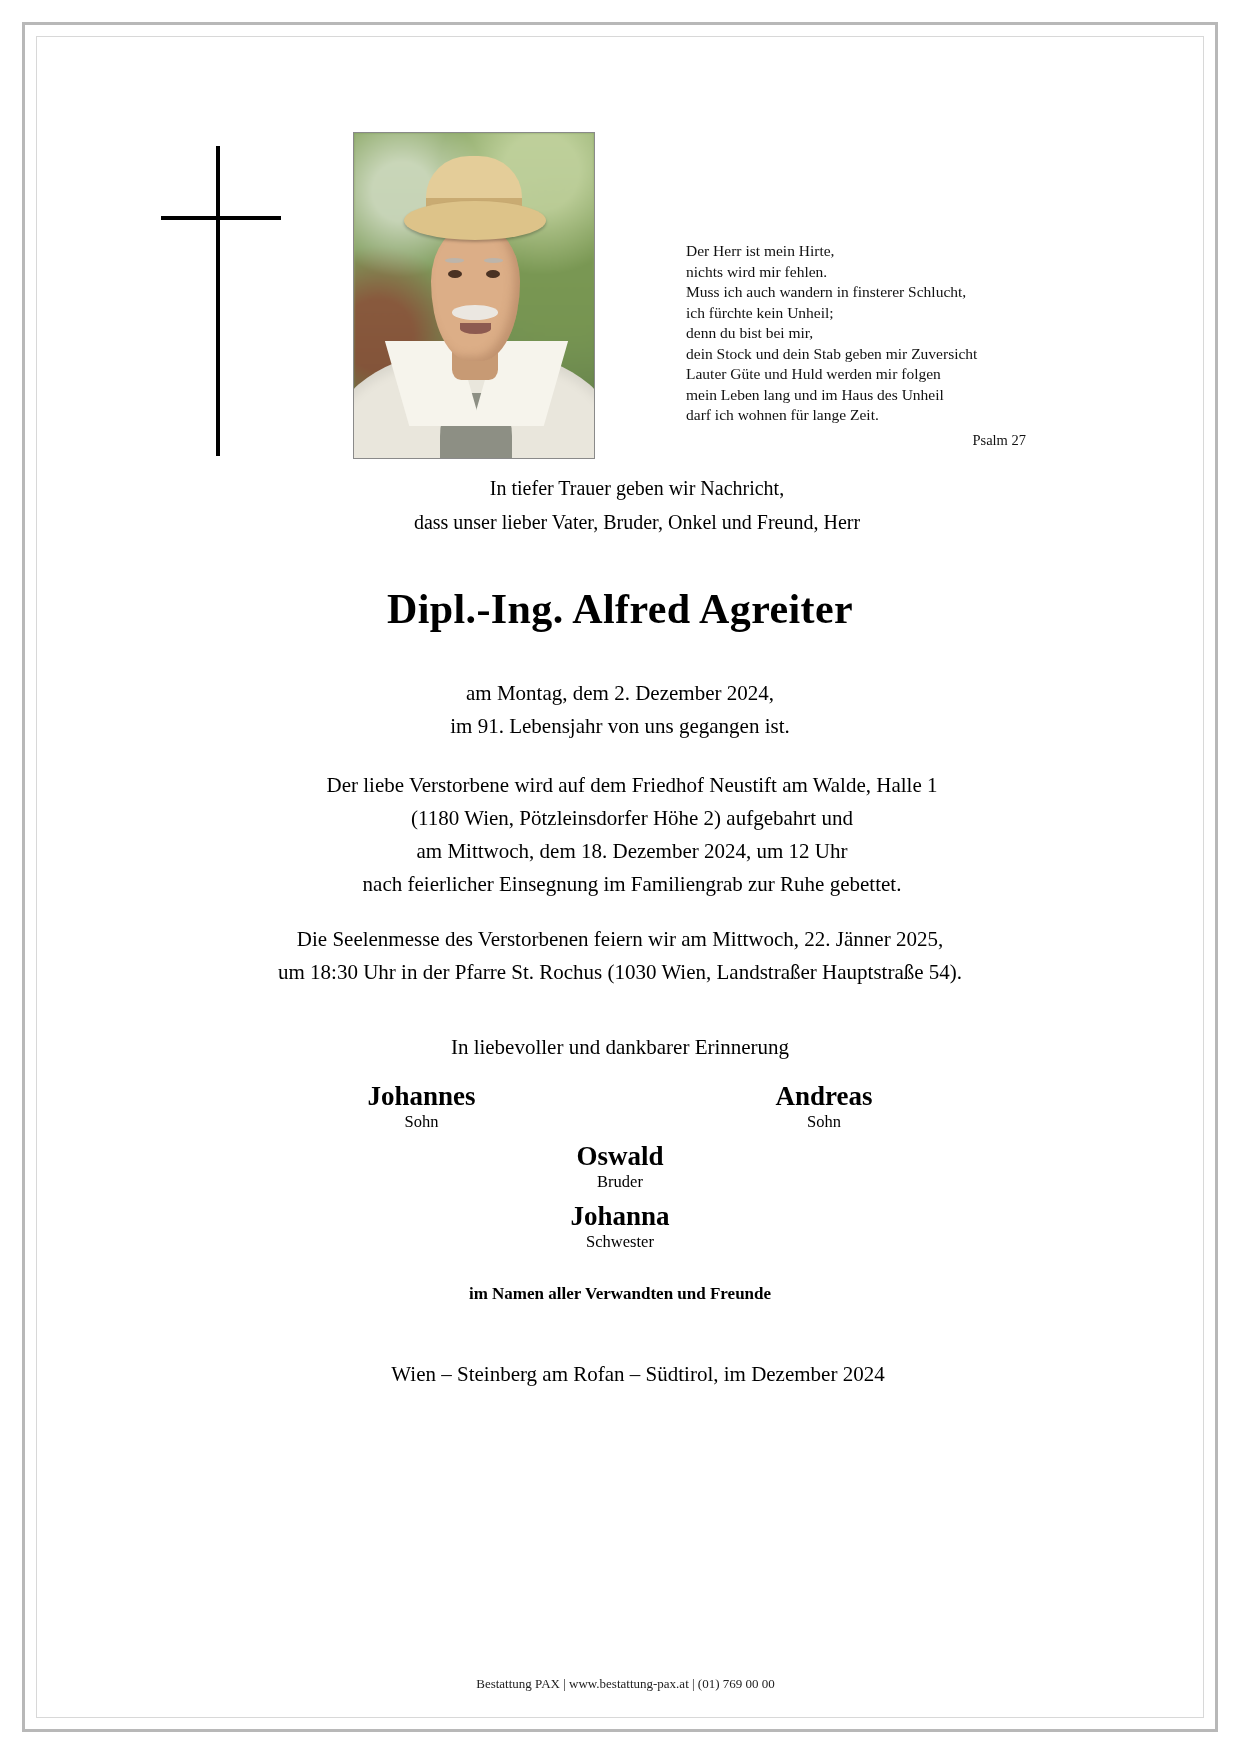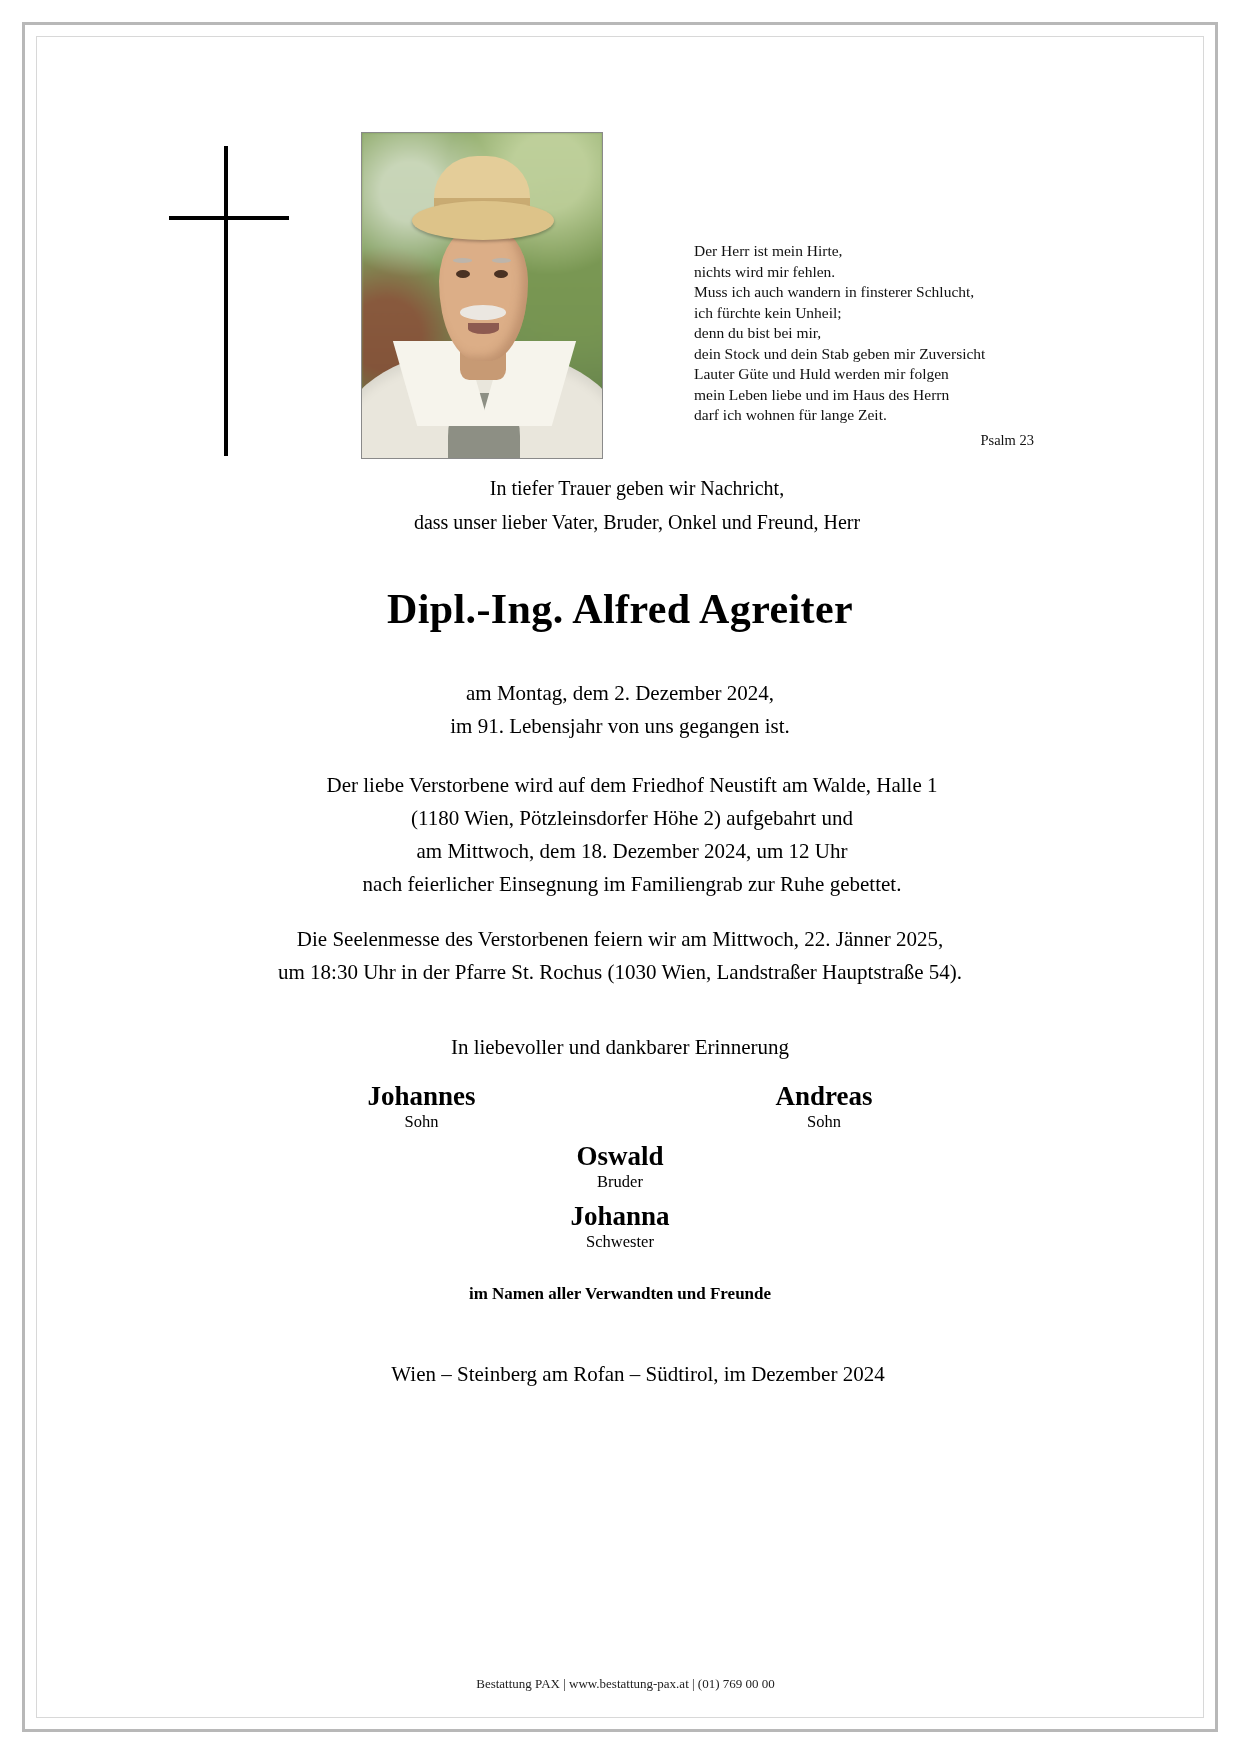--- a/index.html
+++ b/index.html
@@ -43,21 +43,21 @@
     position: absolute;
     left: 36px;
     top: 36px;
     right: 36px;
     bottom: 36px;
   }
 
   
   .top-band {
     position: absolute;
-    left: 8px;
+    left: 0;
     top: 30px;
     width: 100%;
     height: 400px;
   }
   .cross {
     position: absolute;
     left: 125px;
     top: 80px;
     width: 120px;
     height: 310px;
@@ -342,23 +342,23 @@
       </div>
 
       <div class="psalm">
         <div>Der Herr ist mein Hirte,</div>
         <div>nichts wird mir fehlen.</div>
         <div>Muss ich auch wandern in finsterer Schlucht,</div>
         <div>ich fürchte kein Unheil;</div>
         <div>denn du bist bei mir,</div>
         <div>dein Stock und dein Stab geben mir Zuversicht</div>
         <div>Lauter Güte und Huld werden mir folgen</div>
-        <div>mein Leben liebe und im Haus des Herrn</div>
+        <div>mein Leben lang und im Haus des Unheil</div>
         <div>darf ich wohnen für lange Zeit.</div>
-        <div class="src">Psalm 23</div>
+        <div class="src">Psalm 27</div>
       </div>
     </div>
 
     <div class="main">
 
       <div class="lead">
         <div>In tiefer Trauer geben wir Nachricht,</div>
         <div>dass unser lieber Vater, Bruder, Onkel und Freund, Herr</div>
       </div>
 

